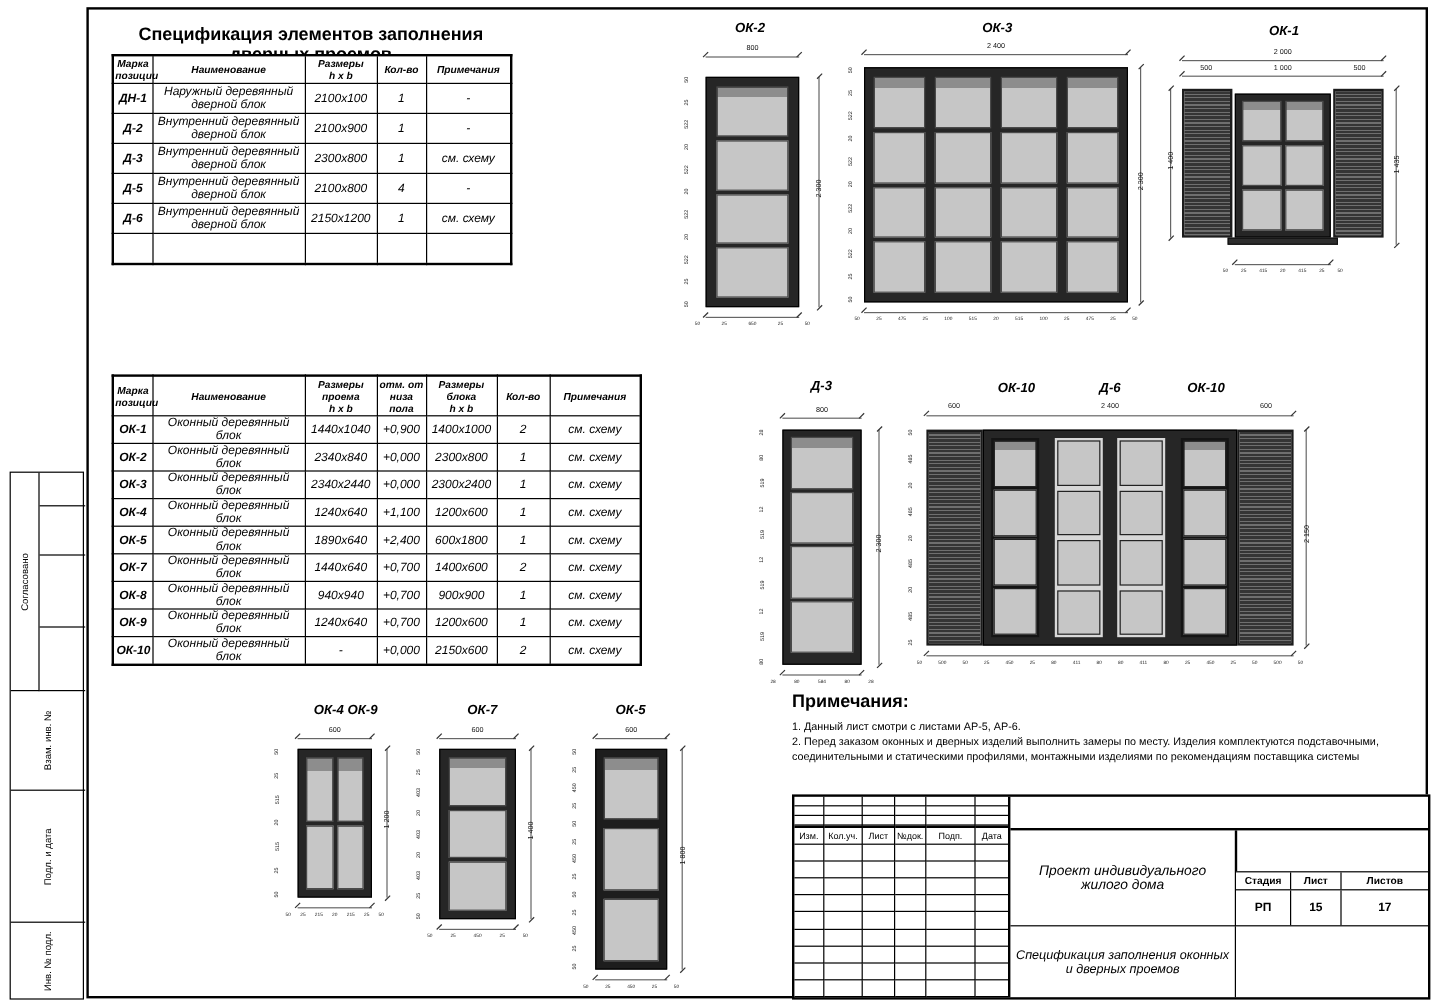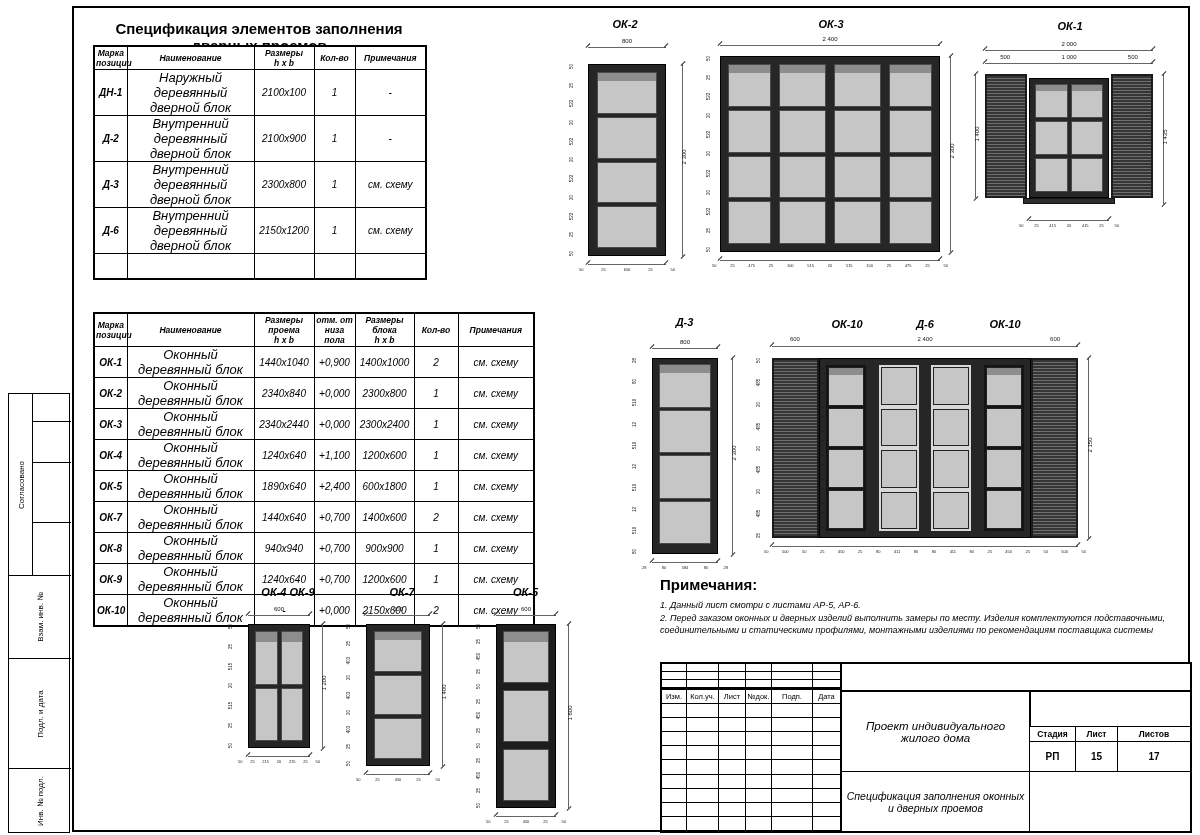--- a/index.html
+++ b/index.html
@@ -8,21 +8,21 @@
   #frame{position:absolute;left:72px;top:6px;width:1118px;height:826px;border:2px solid #000;box-sizing:border-box;}
 
   
   .tbl-title{position:absolute;font-weight:bold;font-size:15px;text-align:center;}
   table.spec{border-collapse:collapse;border:2px solid #000;table-layout:fixed;position:absolute;background:#fff;}
   table.spec th{border:1px solid #000;font-size:8.5px;font-style:italic;font-weight:bold;text-align:center;
     vertical-align:middle;white-space:pre-line;padding:1px;}
   table.spec td{border:1px solid #000;font-size:10px;font-style:italic;text-align:center;vertical-align:middle;
     padding:0 2px;overflow:hidden;}
   table.spec td.mark{font-weight:bold;}
-  table.spec td.nm{font-size:13px;}
+  table.spec td.nm{font-size:10px;}
   #doorTable td{height:24px;}
   #winTable td{height:20px;}
 
   
   .strip{position:absolute;left:8px;top:393px;width:62px;height:440px;border:1px solid #000;box-sizing:border-box;}
   .strip .cell{position:absolute;border-bottom:1px solid #000;box-sizing:border-box;}
   .rot{position:absolute;left:50%;top:50%;transform:translate(-50%,-50%) rotate(-90deg);
     font-size:8px;white-space:nowrap;}
 
   
@@ -56,21 +56,21 @@
   .dim-col{position:absolute;display:flex;flex-direction:column;justify-content:space-between;align-items:center;
     font-size:4.5px;color:#222;}
   .dim-col span{transform:rotate(-90deg);white-space:nowrap;}
   .seg3{font-size:6px;}
   .seg3 span:nth-child(1){width:24%;} .seg3 span:nth-child(2){width:52%;} .seg3 span:nth-child(3){width:24%;}
   .segc span:nth-child(1){width:15%;} .segc span:nth-child(2){width:70%;} .segc span:nth-child(3){width:15%;}
 
   
   #notes{position:absolute;left:660px;top:576px;width:505px;}
   #notes .nt{font-weight:bold;font-size:15px;margin-bottom:6px;}
-  #notes .ni{font-size:9px;font-style:italic;line-height:1.4;}
+  #notes .ni{font-size:9px;line-height:1.4;}
 
   
   #tb{position:absolute;left:660px;top:662px;width:532px;height:171px;border:2px solid #000;box-sizing:border-box;background:#fff;}
   #tb .tb-rev{position:absolute;left:0;top:0;width:180px;height:167px;border-right:2px solid #000;box-sizing:border-box;
     display:grid;grid-template-columns:25px 32px 27px 26px 41px 27px;grid-template-rows:8px 8px 8px 16px repeat(9,1fr);}
   .rg-cell{border-right:1px solid #000;border-bottom:1px solid #000;box-sizing:border-box;
     font-size:7.5px;display:flex;align-items:center;justify-content:center;overflow:hidden;}
   .rg-cell:nth-child(6n){border-right:none;}
   .rg-h{border-top:2px solid #000;}
   #tb .tb-right{position:absolute;left:180px;top:0;width:348px;height:167px;}
@@ -151,20 +151,27 @@
           <td class="">-</td>
         </tr>
         <tr>
           <td class="mark">Д-3</td>
           <td class="nm">Внутренний деревянный дверной блок</td>
           <td class="">2300х800</td>
           <td class="">1</td>
           <td class="">см. схему</td>
         </tr>
         <tr>
+          <td class="mark">Д-5</td>
+          <td class="nm">Внутренний деревянный дверной блок</td>
+          <td class="">2100х800</td>
+          <td class="">4</td>
+          <td class="">-</td>
+        </tr>
+        <tr>
           <td class="mark">Д-6</td>
           <td class="nm">Внутренний деревянный дверной блок</td>
           <td class="">2150х1200</td>
           <td class="">1</td>
           <td class="">см. схему</td>
         </tr>
         <tr>
           <td class="mark"></td>
           <td class="nm"></td>
           <td class=""></td>

